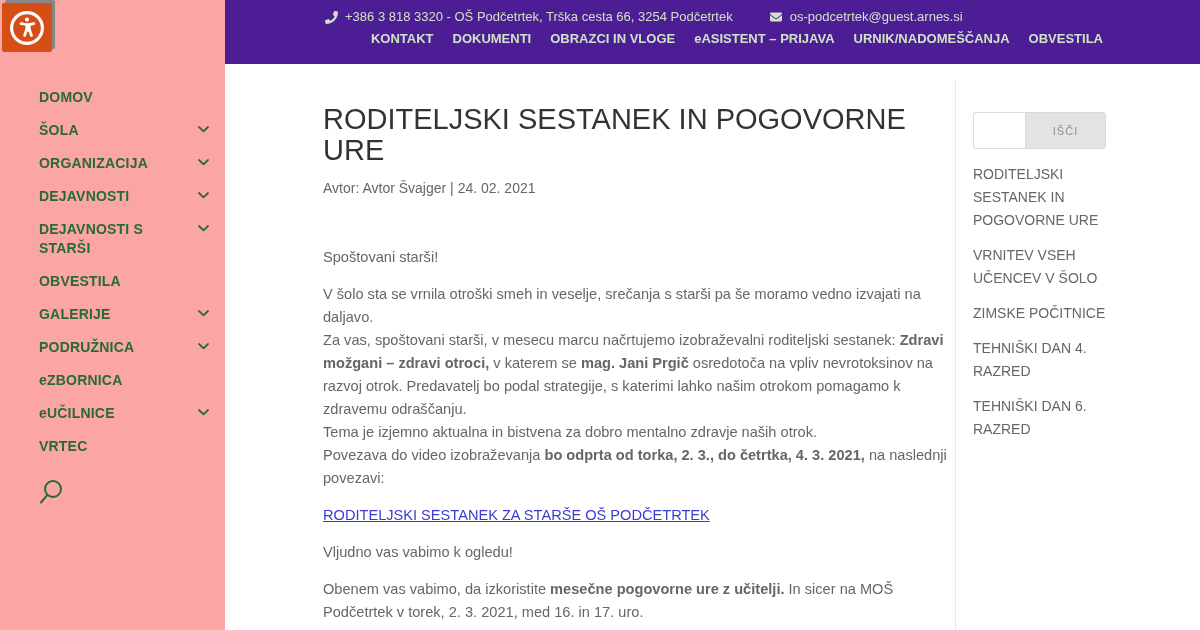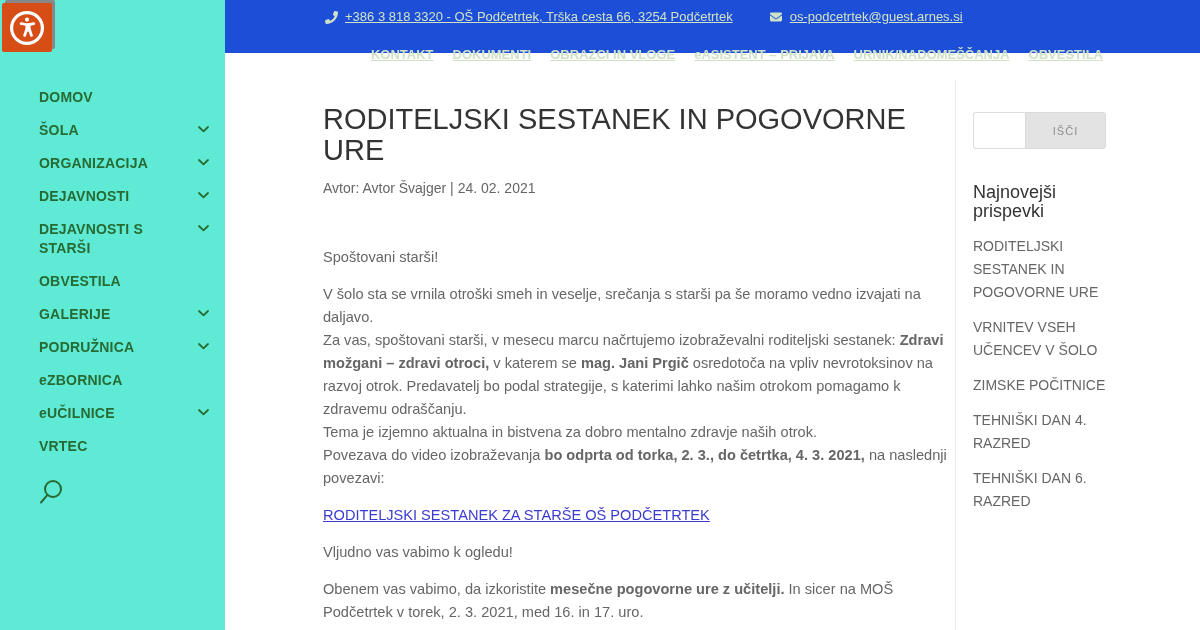--- a/index.html
+++ b/index.html
@@ -7,21 +7,21 @@
   body {
     width:1200px; height:630px; position:relative; overflow:hidden;
     background:#ffffff;
     font-family:"Liberation Sans","DejaVu Sans",sans-serif;
     color:#666;
   }
 
   
   .left-sidebar {
     position:absolute; left:0; top:0; width:225px; height:630px;
-    background:#5eead4;
+    background:#fca5a5;
   }
   .menu {
     list-style:none; margin:0; padding:0;
     position:absolute; top:88px; left:39px; right:20px;
   }
   .menu li {
     position:relative; margin-bottom:14px; padding-right:20px;
     font-size:14px; font-weight:700; letter-spacing:.2px;
     color:#276b33; line-height:19px; cursor:pointer;
   }
@@ -35,32 +35,32 @@
   .a11y-button {
     position:absolute; left:2px; top:3px; width:50px; height:49px;
     background:#d64d16; border-radius:2px;
     box-shadow:3px -3px 0 0 #878787;
     display:flex; align-items:center; justify-content:center;
     cursor:pointer; z-index:6;
   }
 
   
   .topbar {
-    position:absolute; left:225px; top:0; right:0; height:53px;
-    background:#1d4ed8; color:#cfe2c6;text-decoration:underline;
+    position:absolute; left:225px; top:0; right:0; height:64px;
+    background:#4c1d95; color:#cfe2c6;
   }
   .topbar-row1 {
     display:flex; align-items:center; column-gap:36px;
     padding:9px 0 0 100px; font-size:13px; line-height:16px;
   }
   .contact-item { display:flex; align-items:center; gap:7px; white-space:nowrap; }
   .contact-item a, .email-link { color:#cfe2c6; text-decoration:none; cursor:pointer; }
   .topbar-row2 {
     display:flex; justify-content:flex-end; column-gap:19px;
-    margin-top:22px; padding-right:97px;
+    margin-top:6px; padding-right:97px;
     font-size:13px; font-weight:700; line-height:15px;
   }
   .topnav-link { color:#cfe2c6; text-decoration:none; white-space:nowrap; cursor:pointer; }
 
   
   .divider { position:absolute; left:955px; top:80px; bottom:0; width:1px; background:#e9e9e9; }
   .article { position:absolute; left:323px; top:104px; width:632px; }
   .entry-title {
     margin:0; font-size:29px; line-height:31px; font-weight:500; color:#333;
   }
@@ -186,21 +186,20 @@
       <p><span>Vljudno vas vabimo k ogledu!</span></p>
       <p><span>Obenem vas vabimo, da izkoristite </span><strong>mesečne pogovorne ure z učitelji.</strong><span>  In sicer na MOŠ Podčetrtek v torek, 2. 3. 2021, med 16. in 17. uro.</span></p>
     </div>
 </div>
 
 <div class="right-sidebar">
   <div class="searchbox">
     <input type="text" value="" style="">
     <button>Išči</button>
   </div>
-  <h3 class="widget-title">Najnovejši prispevki</h3>
   <ul class="posts">
       <li><a>RODITELJSKI SESTANEK IN POGOVORNE URE</a></li>
       <li><a>VRNITEV VSEH UČENCEV V ŠOLO</a></li>
       <li><a>ZIMSKE POČITNICE</a></li>
       <li><a>TEHNIŠKI DAN 4. RAZRED</a></li>
       <li><a>TEHNIŠKI DAN 6. RAZRED</a></li>
     </ul>
 </div>
 
 </body></html>

